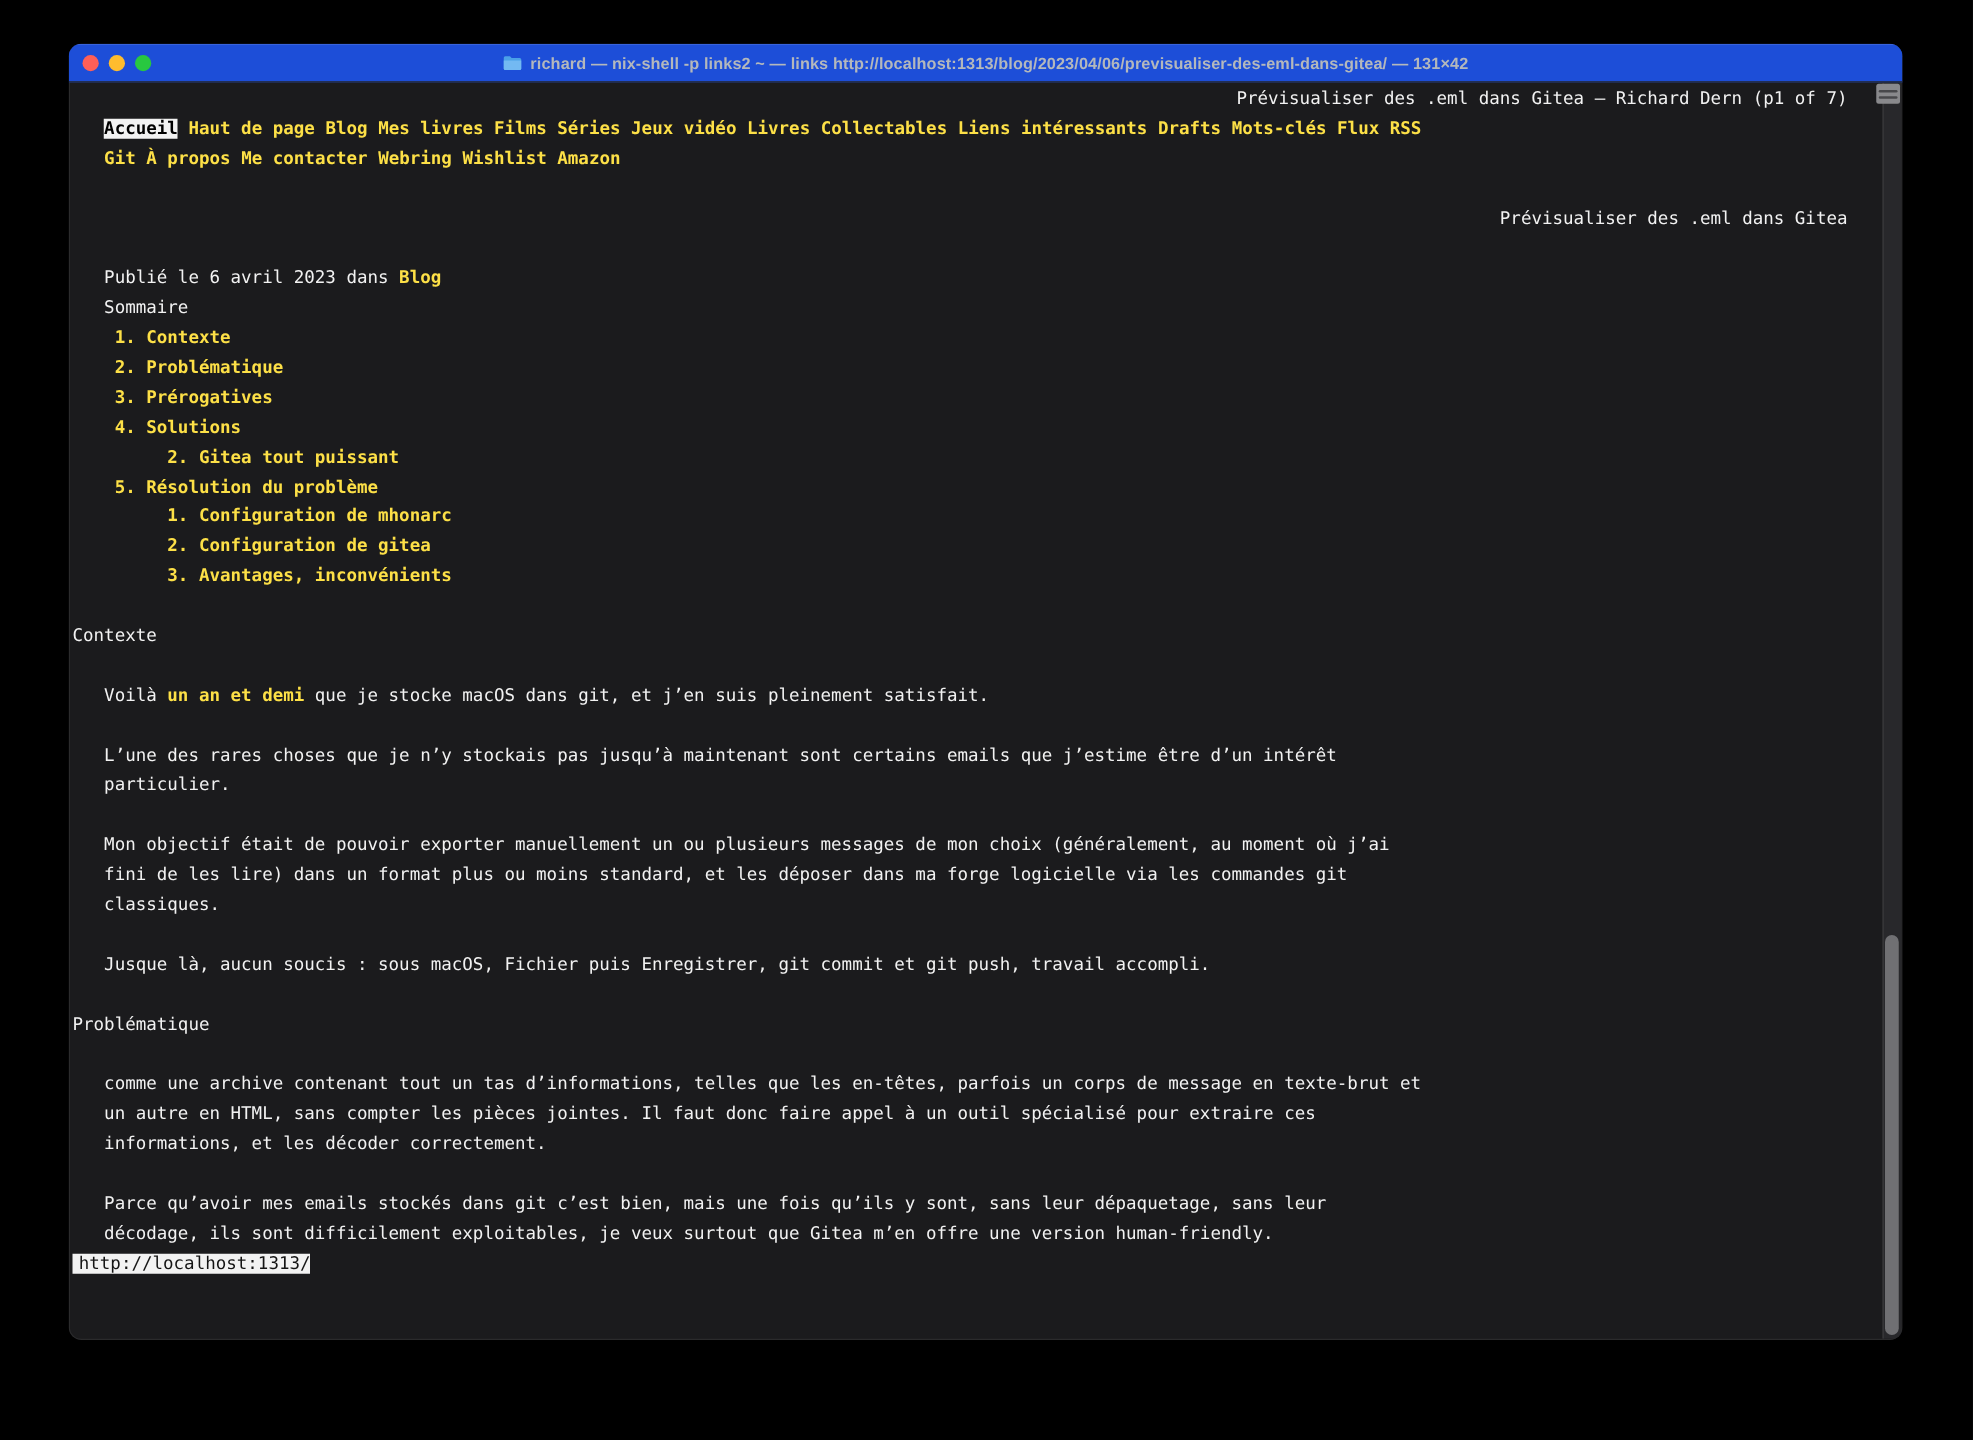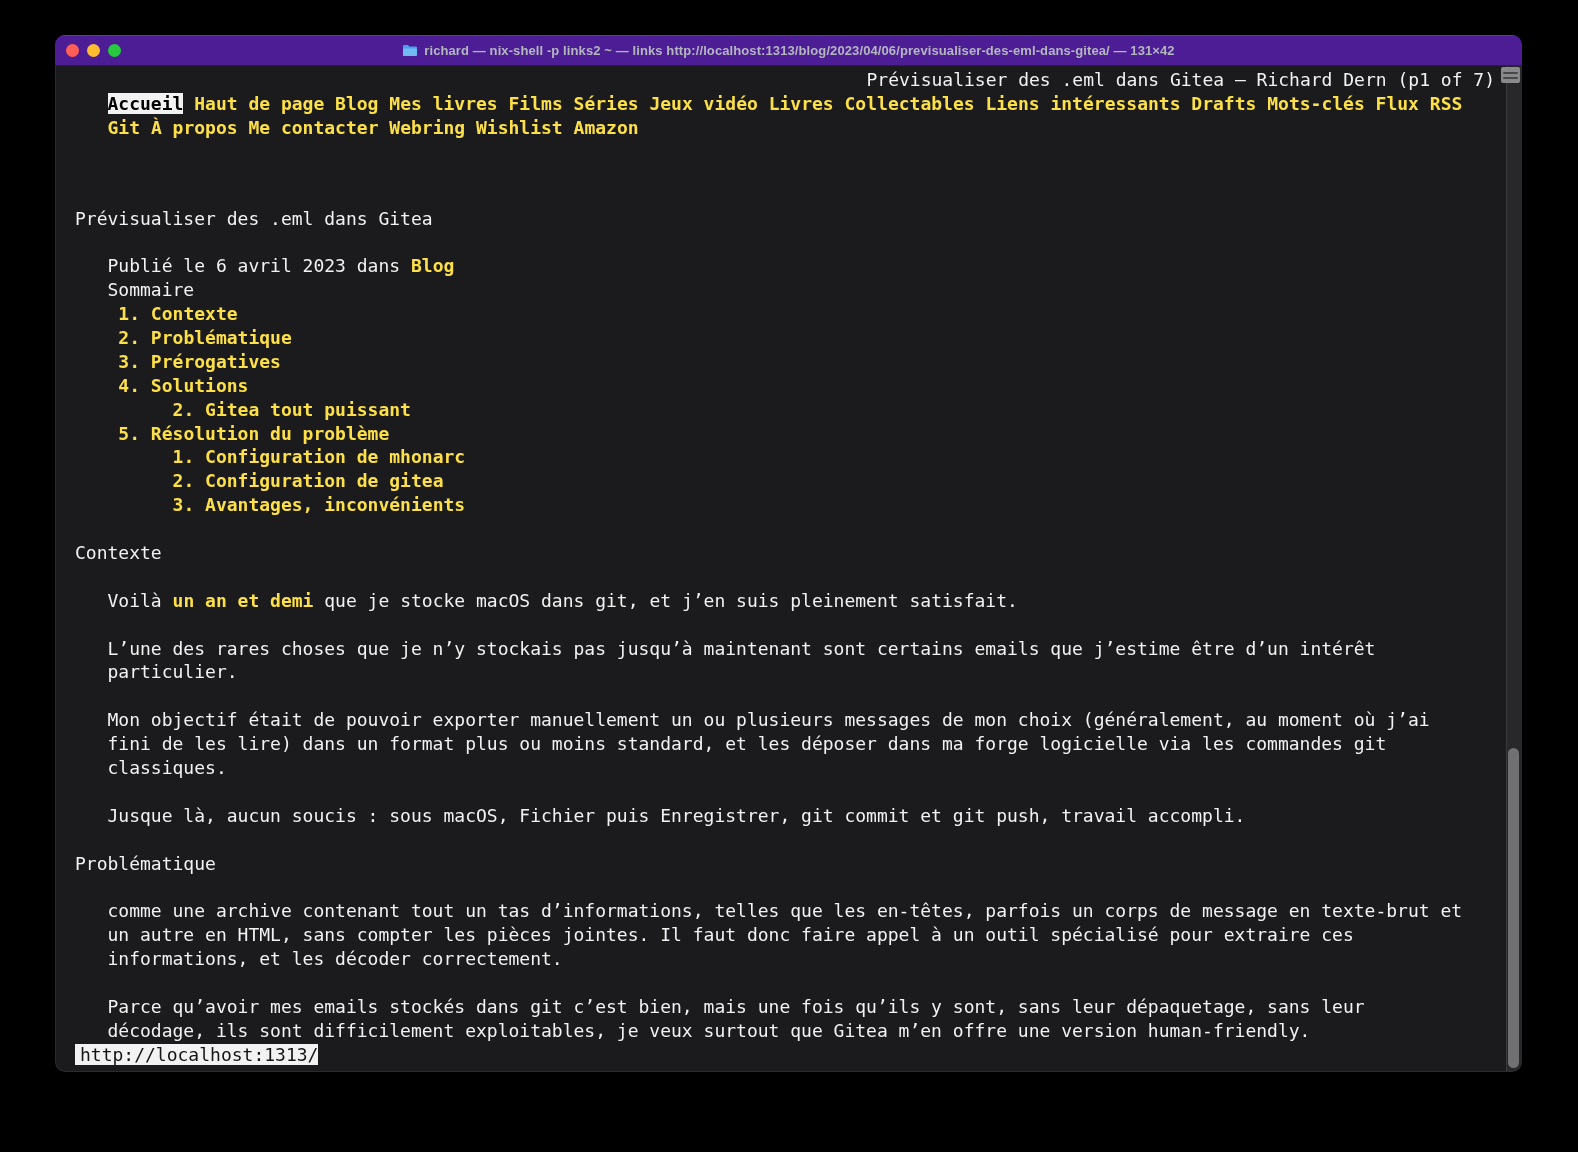--- a/index.html
+++ b/index.html
@@ -3,44 +3,44 @@
 <meta charset="utf-8">
 <style>
   html,body{margin:0;padding:0;background:#000;width:1578px;height:1152px;overflow:hidden;}
   *{box-sizing:border-box;}
   .window{
     position:absolute;left:55px;top:35px;width:1467px;height:1037px;
     background:#1b1b1d;border-radius:10px;overflow:hidden;
     box-shadow:0 0 0 1px rgba(0,0,0,.65), 0 22px 70px rgba(0,0,0,.75), inset 0 0 0 1px rgba(255,255,255,.07);
   }
   .titlebar{
-    height:31px;background:#4c1d95;display:flex;align-items:center;position:relative;
+    height:31px;background:#1d4ed8;display:flex;align-items:center;position:relative;
     border-bottom:1px solid #252527;
     box-shadow:inset 0 1px 0 rgba(255,255,255,.12);
     font-family:"Liberation Sans",sans-serif;
   }
   .traffic{display:flex;gap:8px;margin-left:11px;}
   .tl{width:13px;height:13px;border-radius:50%;border:none;padding:0;cursor:default;}
   .tl.red{background:#ff5f57;}
   .tl.yellow{background:#febc2e;}
   .tl.green{background:#28c840;}
   .titlewrap{
     position:absolute;left:0;right:0;top:0;bottom:0;
     display:flex;align-items:center;justify-content:center;gap:6px;pointer-events:none;
   }
   .titletext{font-size:13px;font-weight:700;color:#b4b8bc;letter-spacing:.1px;white-space:nowrap;}
   .foldericon{display:inline-block;line-height:0;}
   .screen{
-    position:relative;height:1005px;padding:2px 0 0 20px;
+    position:relative;height:1005px;padding:2px 0 0 3px;
     font-family:"DejaVu Sans Mono","Liberation Mono",monospace;
-    font-size:18px;line-height:23.9px;color:#f2f2f2;
+    font-size:14px;line-height:23.9px;color:#f2f2f2;
     overflow:hidden;cursor:text;
   }
   .tline{white-space:pre;height:23.9px;width:1420px;}
-  .tline.center{text-align:left;margin-top:43px;}
+  .tline.center{text-align:right;}
   .tline.right{text-align:right;}
   .tline span{white-space:pre;}
   .b{font-weight:700;color:#fde047;}
   .inv{background:#f2f2f2;color:#141414;}
   .inv.b{color:#000;text-align:right;}
   .statusline .inv{padding-left:5px;}
   .sb-track{
     position:absolute;top:0;right:1px;width:15px;height:100%;
     background:#28282b;border-left:1px solid #3a3a3d;
   }

